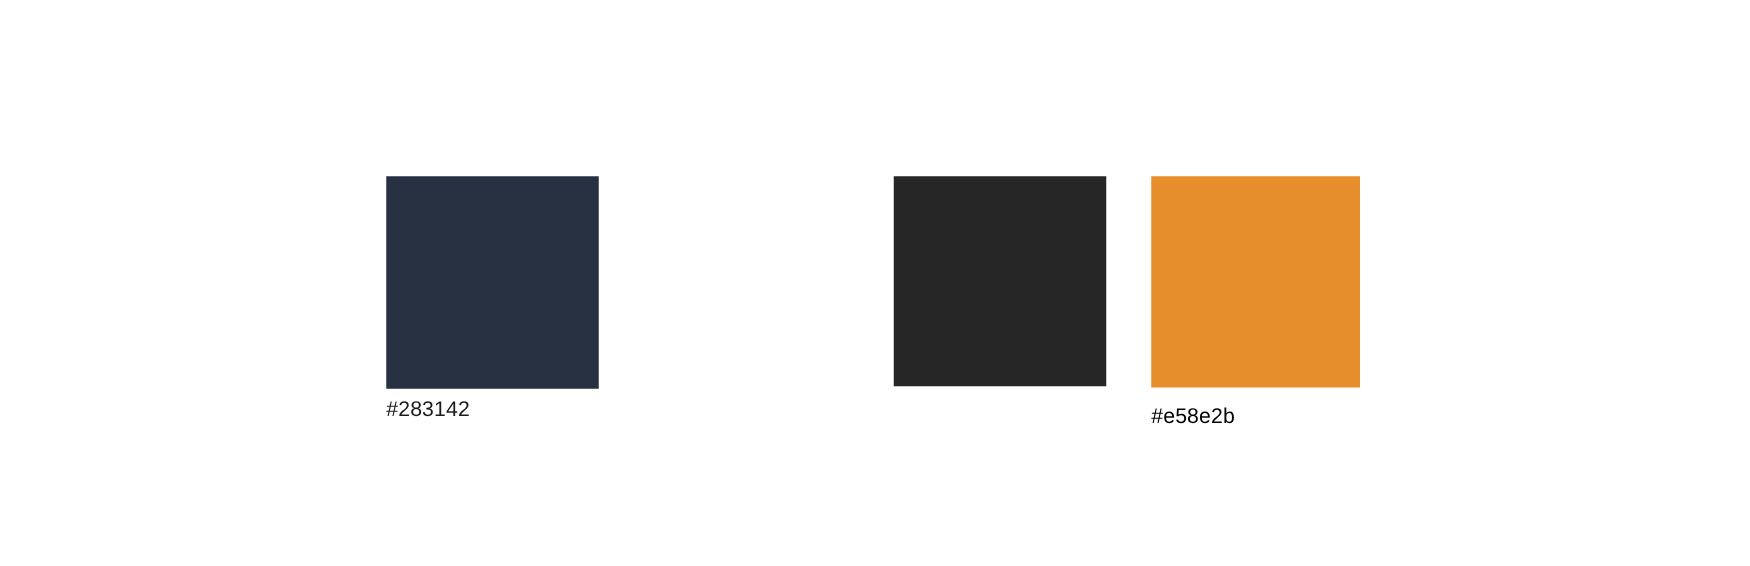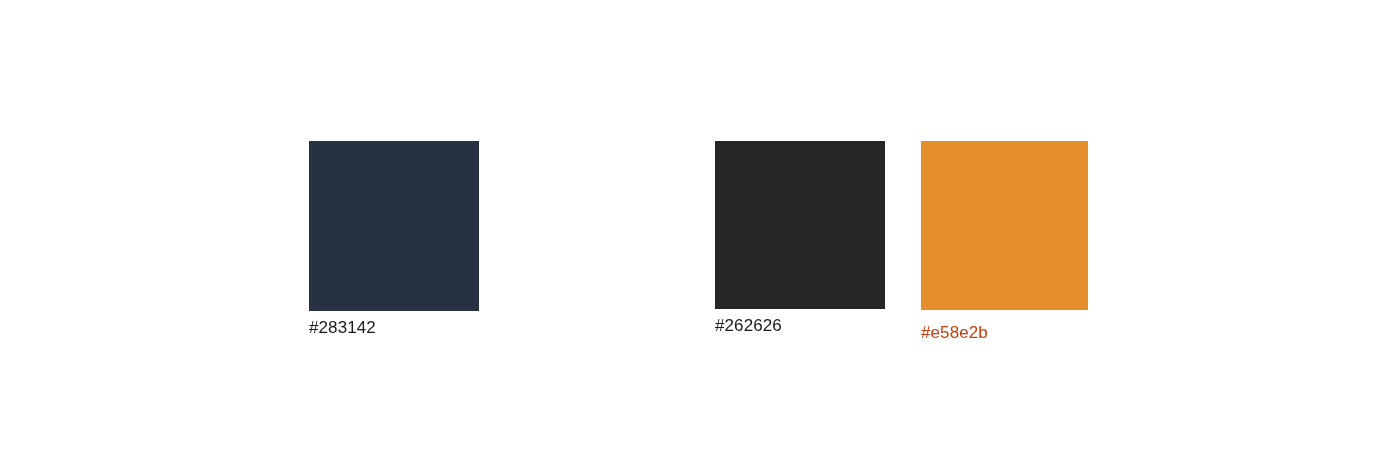--- a/index.html
+++ b/index.html
@@ -51,21 +51,20 @@
 <div id="palette-board" style="width: 1400px; height: 453px; background: rgb(255, 255, 255);">
 
   <div class="swatch-item" style="left: 309px; top: 141px; width: 170px;">
     <span class="swatch-chip" style="height: 170px; background: rgb(40, 49, 66);"></span>
     <span class="swatch-label" style="color: rgb(26, 26, 26);">#283142</span>
   </div>
 
 
   <div class="swatch-item" style="left: 715px; top: 141px; width: 170px;">
     <span class="swatch-chip" style="height: 168px; background: rgb(38, 38, 38);"></span>
-    <span class="swatch-label" style="color: rgb(26, 26, 26);">#262626</span>
   </div>
 
   <div class="swatch-item" style="left: 921px; top: 141px; width: 167px;">
     <span class="swatch-chip" style="height: 169px; background: rgb(229, 142, 43);"></span>
-    <span class="swatch-label" style="color: #c2410c; margin-top: 13px;">#e58e2b</span>
+    <span class="swatch-label" style="color: #000000; margin-top: 13px;">#e58e2b</span>
   </div>
 
 </div>
 
 </body></html>

